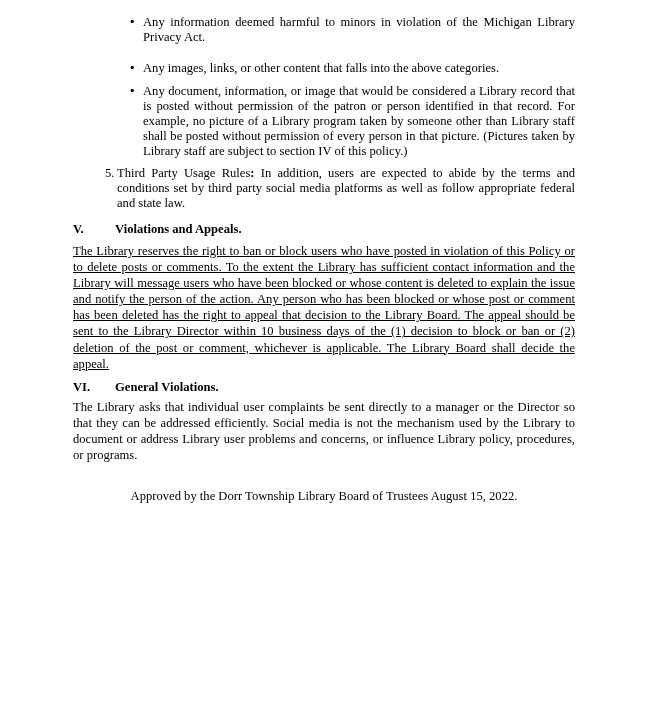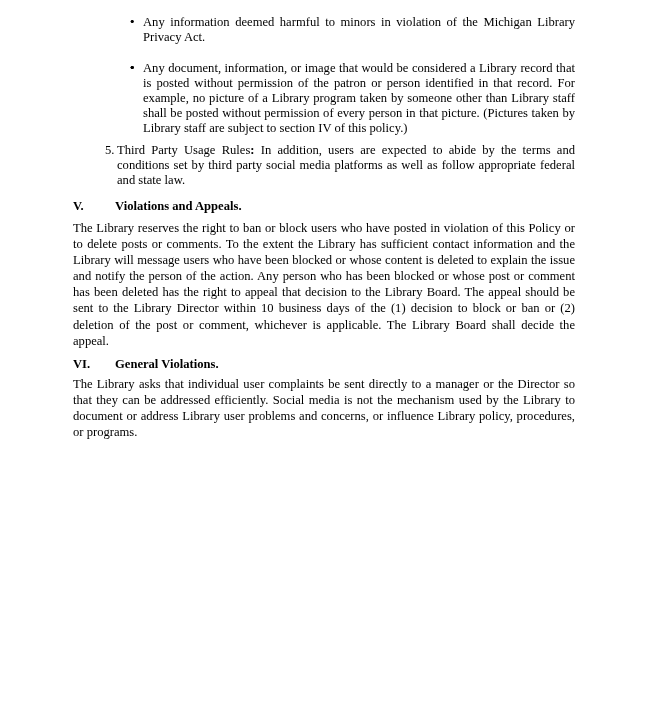--- a/index.html
+++ b/index.html
@@ -74,21 +74,21 @@
     top: 0;
   }
   .heading-v { margin-bottom: 6px; }
   .heading-vi { margin-bottom: 4px; }
   
   .section-paragraph {
     text-align: justify;
     line-height: 16.1px;
     margin: 0;
   }
-  .para-v { margin-bottom: 8px; }
+  .para-v { margin-bottom: 8px; text-decoration: underline; }
   
   .doc-id {
     margin-top: 37px;
     font-size: 8px;
     line-height: 10px;
   }
   .approval-line {
     margin-top: 26px;
     text-align: center;
     line-height: 15px;
@@ -106,20 +106,21 @@
       </li>
       <li class="bullet-item">
         <span class="bullet-marker">•</span>
         <span>Any information deemed harmful to minors in violation of the Michigan Library Privacy Act.</span>
       </li>
       <li class="bullet-item">
         <span class="bullet-marker">•</span>
       </li>
       <li class="bullet-item">
         <span class="bullet-marker">•</span>
+        <span>Any images, links, or other content that falls into the above categories.</span>
       </li>
       <li class="bullet-item">
         <span class="bullet-marker">•</span>
       </li>
       <li class="bullet-item">
         <span class="bullet-marker">•</span>
         <span>Any document, information, or image that would be considered a Library record that is posted without permission of the patron or person identified in that record. For example, no picture of a Library program taken by someone other than Library staff shall be posted without permission of every person in that picture. (Pictures taken by Library staff are subject to section IV of this policy.)</span>
       </li>
     </ul>
 
@@ -135,15 +136,16 @@
     </div>
     <p class="section-paragraph para-v">The Library reserves the right to ban or block users who have posted in violation of this Policy or to delete posts or comments.  To the extent the Library has sufficient contact information and the Library will message users who have been blocked or whose content is deleted to explain the issue and notify the person of the action.  Any person who has been blocked or whose post or comment has been deleted has the right to appeal that decision to the Library Board.  The appeal should be sent to the Library Director within 10 business days of the (1) decision to block or ban or (2) deletion of the post or comment, whichever is applicable.  The Library Board shall decide the appeal.</p>
 
     <div class="section-heading heading-vi">
       <span class="section-number">VI.</span>
       <span>General Violations.</span>
     </div>
     <p class="section-paragraph">The Library asks that individual user complaints be sent directly to a manager or the Director so that they can be addressed efficiently. Social media is not the mechanism used by the Library to document or address Library user problems and concerns, or influence Library policy, procedures, or programs.</p>
 
 
+    <div class="approval-line">Approved by the Dorr Township Library Board of Trustees August 15, 2022.</div>
 
   </div>
 </div>
 
 </body></html>

